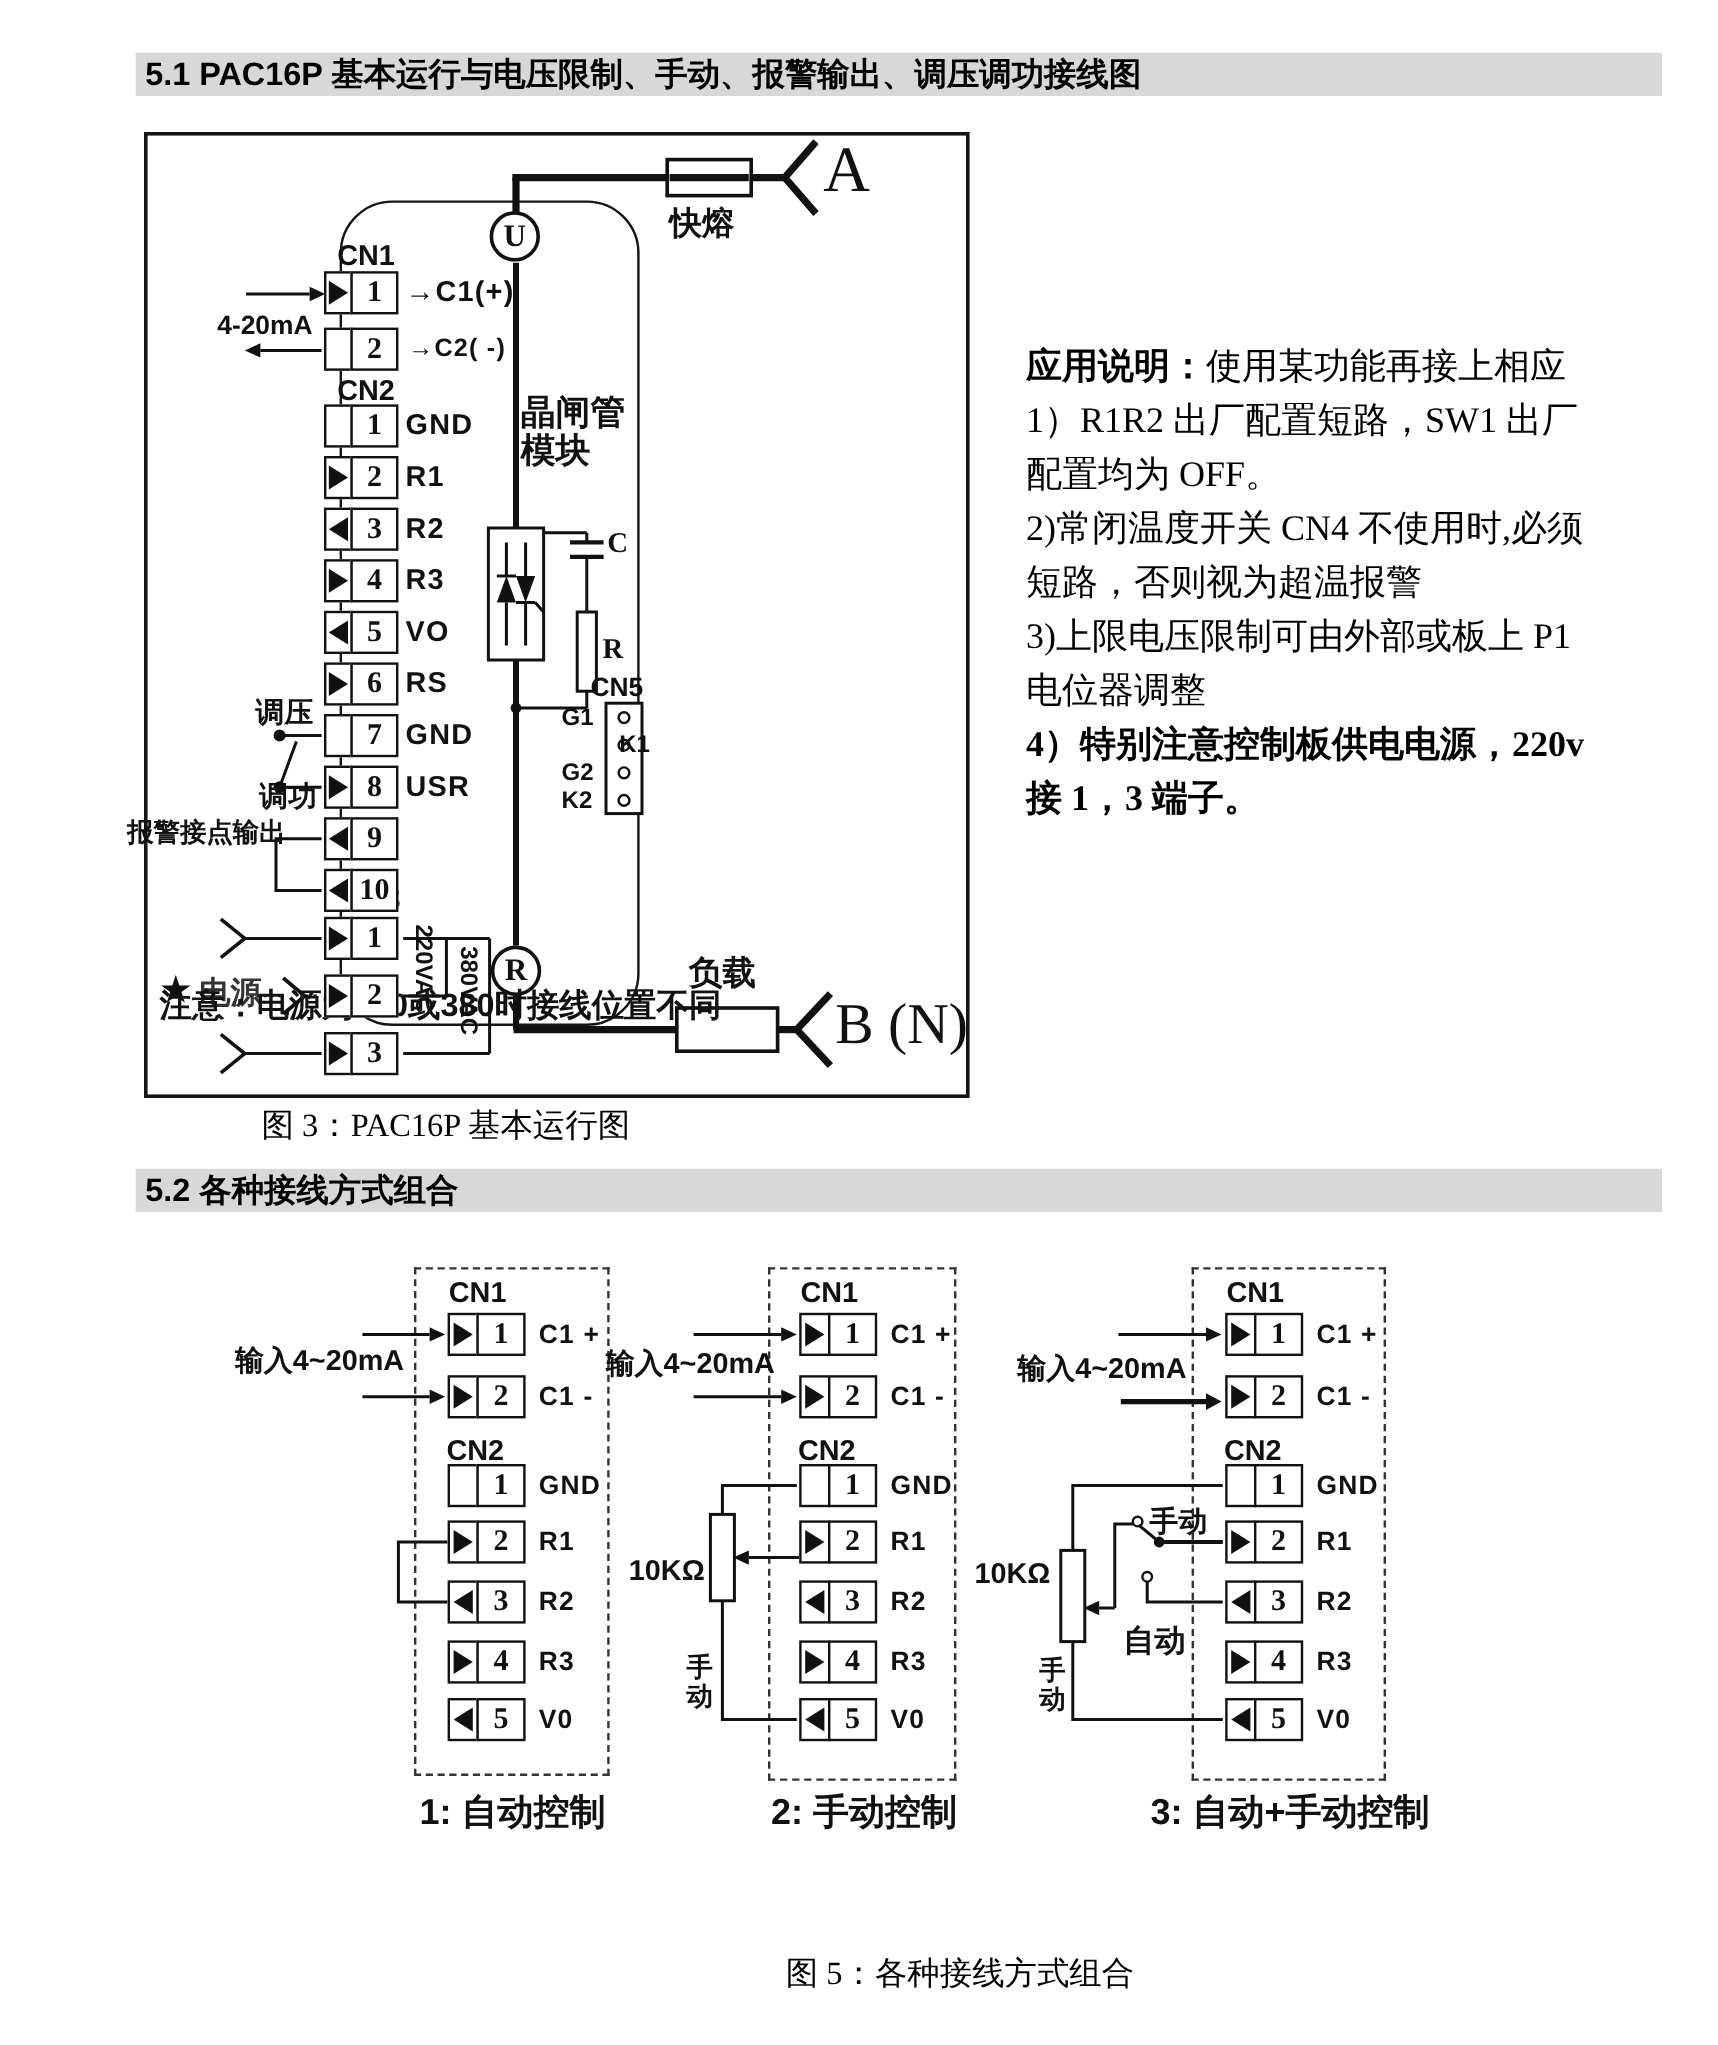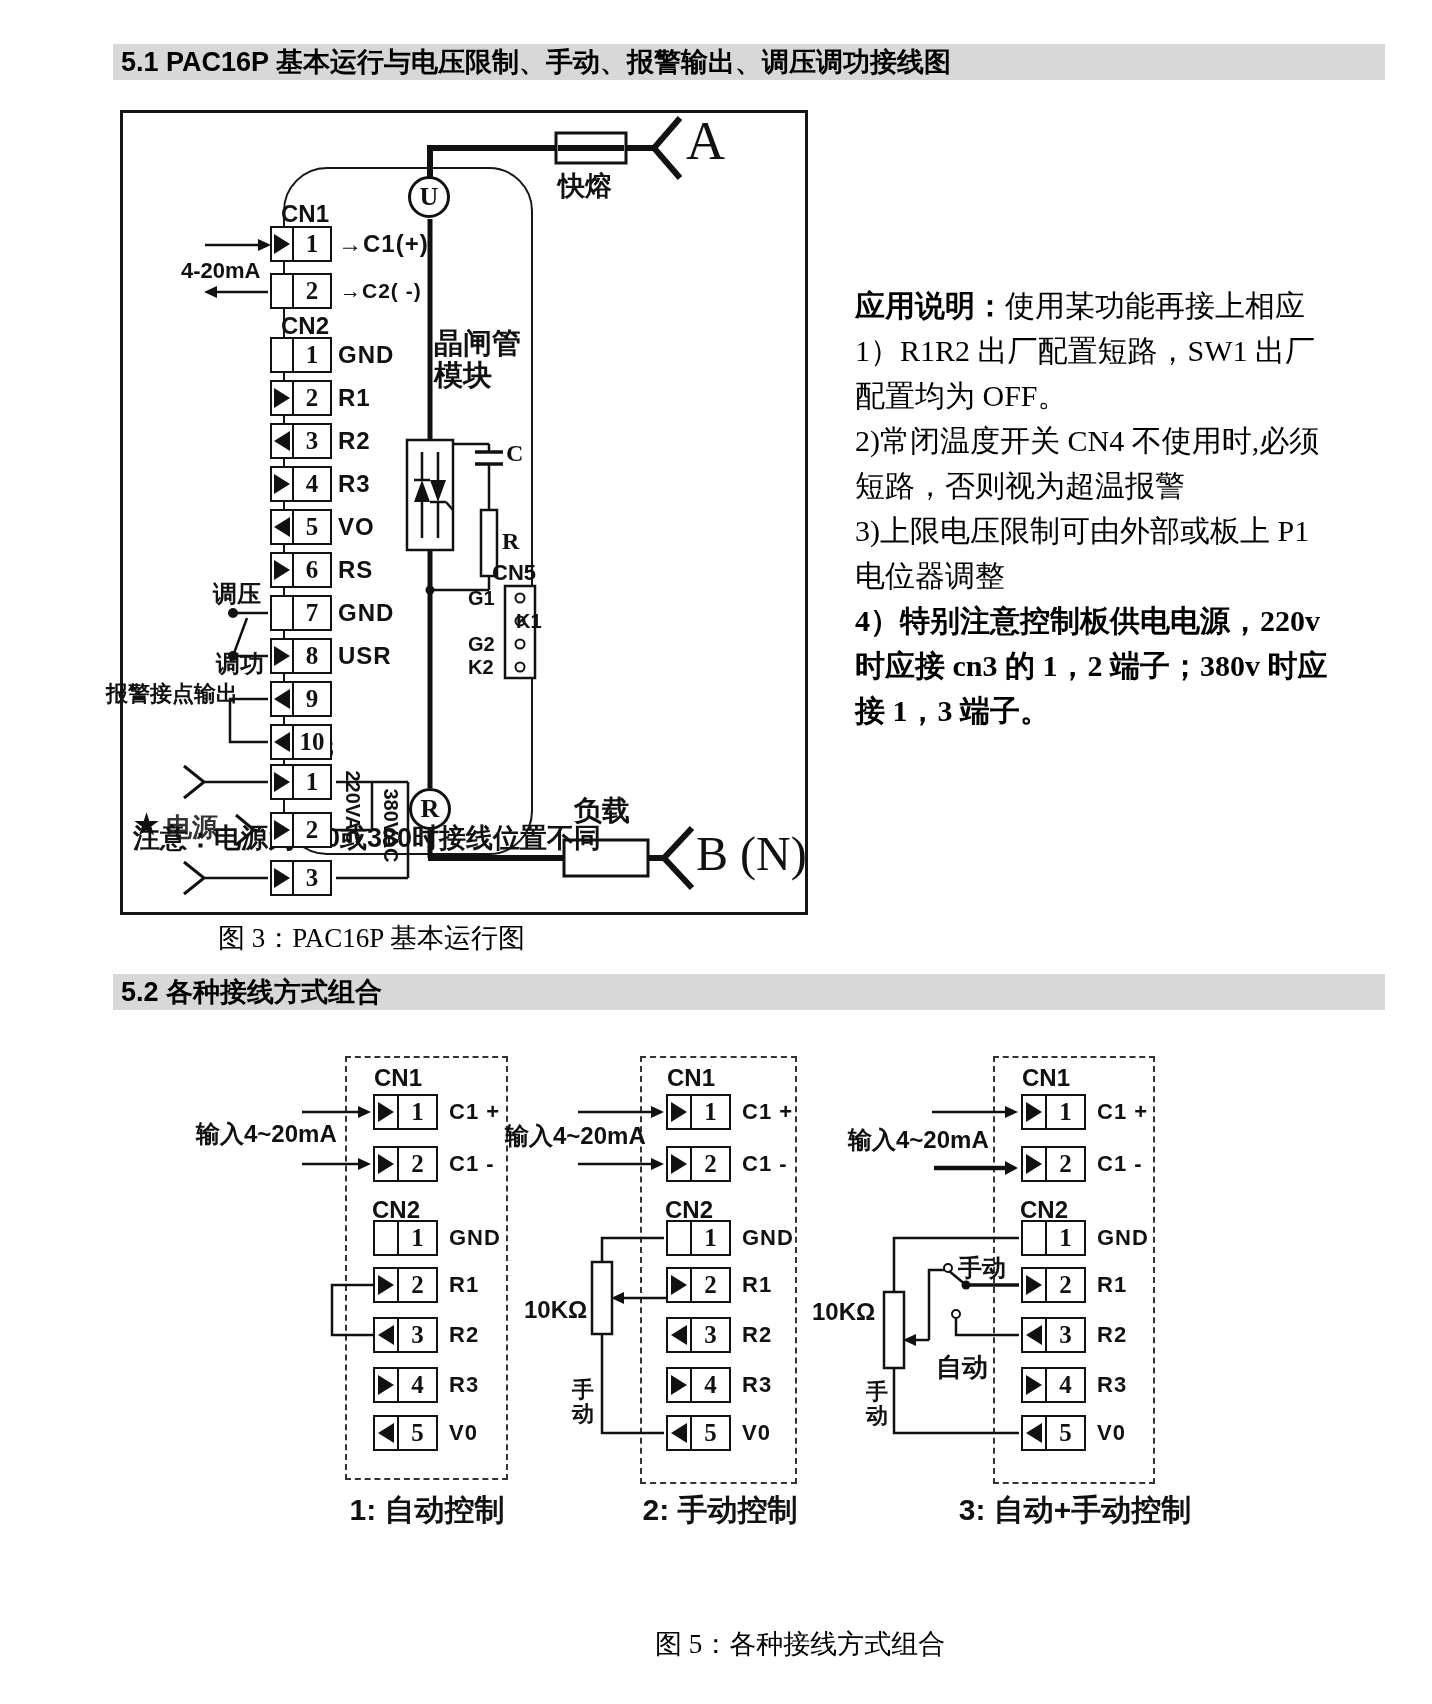--- a/index.html
+++ b/index.html
@@ -199,21 +199,20 @@
 
   <div class="notes">
     <div class="nline"><span class="bold">应用说明：</span><span>使用某功能再接上相应</span></div>
     <div class="nline">1）R1R2 出厂配置短路，SW1 出厂</div>
     <div class="nline">配置均为 OFF。</div>
     <div class="nline">2)常闭温度开关 CN4 不使用时,必须</div>
     <div class="nline">短路，否则视为超温报警</div>
     <div class="nline">3)上限电压限制可由外部或板上 P1</div>
     <div class="nline">电位器调整</div>
     <div class="nline bold">4）特别注意控制板供电电源，220v</div>
-    <div class="nline bold">时应接 cn3 的 1，2 端子；380v 时应</div>
     <div class="nline bold">接 1，3 端子。</div>
   </div>
 
   <div class="lbl" style="left:374px;top:1064px;">CN1</div>
   <div class="lbl" style="left:372px;top:1196px;">CN2</div>
   <div class="lbl" style="left:196px;top:1118px;">输入4~20mA</div>
   <div class="dcap" style="left:337px;top:1490px;width:180px;">1: 自动控制</div>
 
   <div class="lbl" style="left:667px;top:1064px;">CN1</div>
   <div class="lbl" style="left:665px;top:1196px;">CN2</div>

